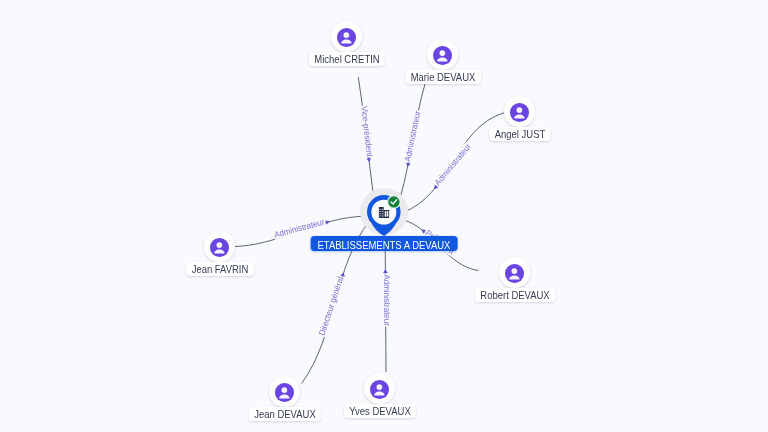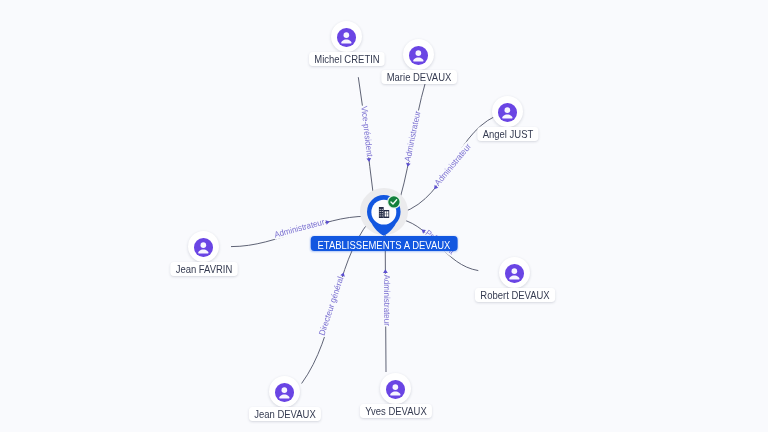--- a/index.html
+++ b/index.html
@@ -128,45 +128,45 @@
       <div class="node-inner">
         <svg viewBox="0 0 18.7 18.7" width="18.7" height="18.7">
           <circle cx="9.35" cy="7.15" r="2.8" fill="#f7f5ff"></circle>
           <path d="M9.35 11.5 C6.3 11.5 4.2 13.55 4.2 14.85 C4.2 15.25 4.35 15.4 4.75 15.4 L13.95 15.4 C14.35 15.4 14.5 15.25 14.5 14.85 C14.5 13.55 12.4 11.5 9.35 11.5 Z" fill="#f7f5ff"></path>
         </svg>
       </div>
     </div>
     <div class="node-label" style="top:31px">Michel CRETIN</div>
   </div>
 
-  <div class="node" style="left:403px;top:39px">
+  <div class="node" style="left:427px;top:39px">
     <div class="node-circle">
       <div class="node-inner">
         <svg viewBox="0 0 18.7 18.7" width="18.7" height="18.7">
           <circle cx="9.35" cy="7.15" r="2.8" fill="#f7f5ff"></circle>
           <path d="M9.35 11.5 C6.3 11.5 4.2 13.55 4.2 14.85 C4.2 15.25 4.35 15.4 4.75 15.4 L13.95 15.4 C14.35 15.4 14.5 15.25 14.5 14.85 C14.5 13.55 12.4 11.5 9.35 11.5 Z" fill="#f7f5ff"></path>
         </svg>
       </div>
     </div>
     <div class="node-label" style="top:31px">Marie DEVAUX</div>
   </div>
 
-  <div class="node" style="left:492px;top:96px">
+  <div class="node" style="left:504px;top:96px">
     <div class="node-circle">
       <div class="node-inner">
         <svg viewBox="0 0 18.7 18.7" width="18.7" height="18.7">
           <circle cx="9.35" cy="7.15" r="2.8" fill="#f7f5ff"></circle>
           <path d="M9.35 11.5 C6.3 11.5 4.2 13.55 4.2 14.85 C4.2 15.25 4.35 15.4 4.75 15.4 L13.95 15.4 C14.35 15.4 14.5 15.25 14.5 14.85 C14.5 13.55 12.4 11.5 9.35 11.5 Z" fill="#f7f5ff"></path>
         </svg>
       </div>
     </div>
     <div class="node-label" style="top:31px">Angel JUST</div>
   </div>
 
-  <div class="node" style="left:188px;top:231px">
+  <div class="node" style="left:204px;top:231px">
     <div class="node-circle">
       <div class="node-inner">
         <svg viewBox="0 0 18.7 18.7" width="18.7" height="18.7">
           <circle cx="9.35" cy="7.15" r="2.8" fill="#f7f5ff"></circle>
           <path d="M9.35 11.5 C6.3 11.5 4.2 13.55 4.2 14.85 C4.2 15.25 4.35 15.4 4.75 15.4 L13.95 15.4 C14.35 15.4 14.5 15.25 14.5 14.85 C14.5 13.55 12.4 11.5 9.35 11.5 Z" fill="#f7f5ff"></path>
         </svg>
       </div>
     </div>
     <div class="node-label" style="top:31px">Jean FAVRIN</div>
   </div>
@@ -188,21 +188,21 @@
       <div class="node-inner">
         <svg viewBox="0 0 18.7 18.7" width="18.7" height="18.7">
           <circle cx="9.35" cy="7.15" r="2.8" fill="#f7f5ff"></circle>
           <path d="M9.35 11.5 C6.3 11.5 4.2 13.55 4.2 14.85 C4.2 15.25 4.35 15.4 4.75 15.4 L13.95 15.4 C14.35 15.4 14.5 15.25 14.5 14.85 C14.5 13.55 12.4 11.5 9.35 11.5 Z" fill="#f7f5ff"></path>
         </svg>
       </div>
     </div>
     <div class="node-label" style="top:31px">Jean DEVAUX</div>
   </div>
 
-  <div class="node" style="left:380px;top:373px">
+  <div class="node" style="left:364px;top:373px">
     <div class="node-circle">
       <div class="node-inner">
         <svg viewBox="0 0 18.7 18.7" width="18.7" height="18.7">
           <circle cx="9.35" cy="7.15" r="2.8" fill="#f7f5ff"></circle>
           <path d="M9.35 11.5 C6.3 11.5 4.2 13.55 4.2 14.85 C4.2 15.25 4.35 15.4 4.75 15.4 L13.95 15.4 C14.35 15.4 14.5 15.25 14.5 14.85 C14.5 13.55 12.4 11.5 9.35 11.5 Z" fill="#f7f5ff"></path>
         </svg>
       </div>
     </div>
     <div class="node-label" style="top:31px">Yves DEVAUX</div>
   </div>

